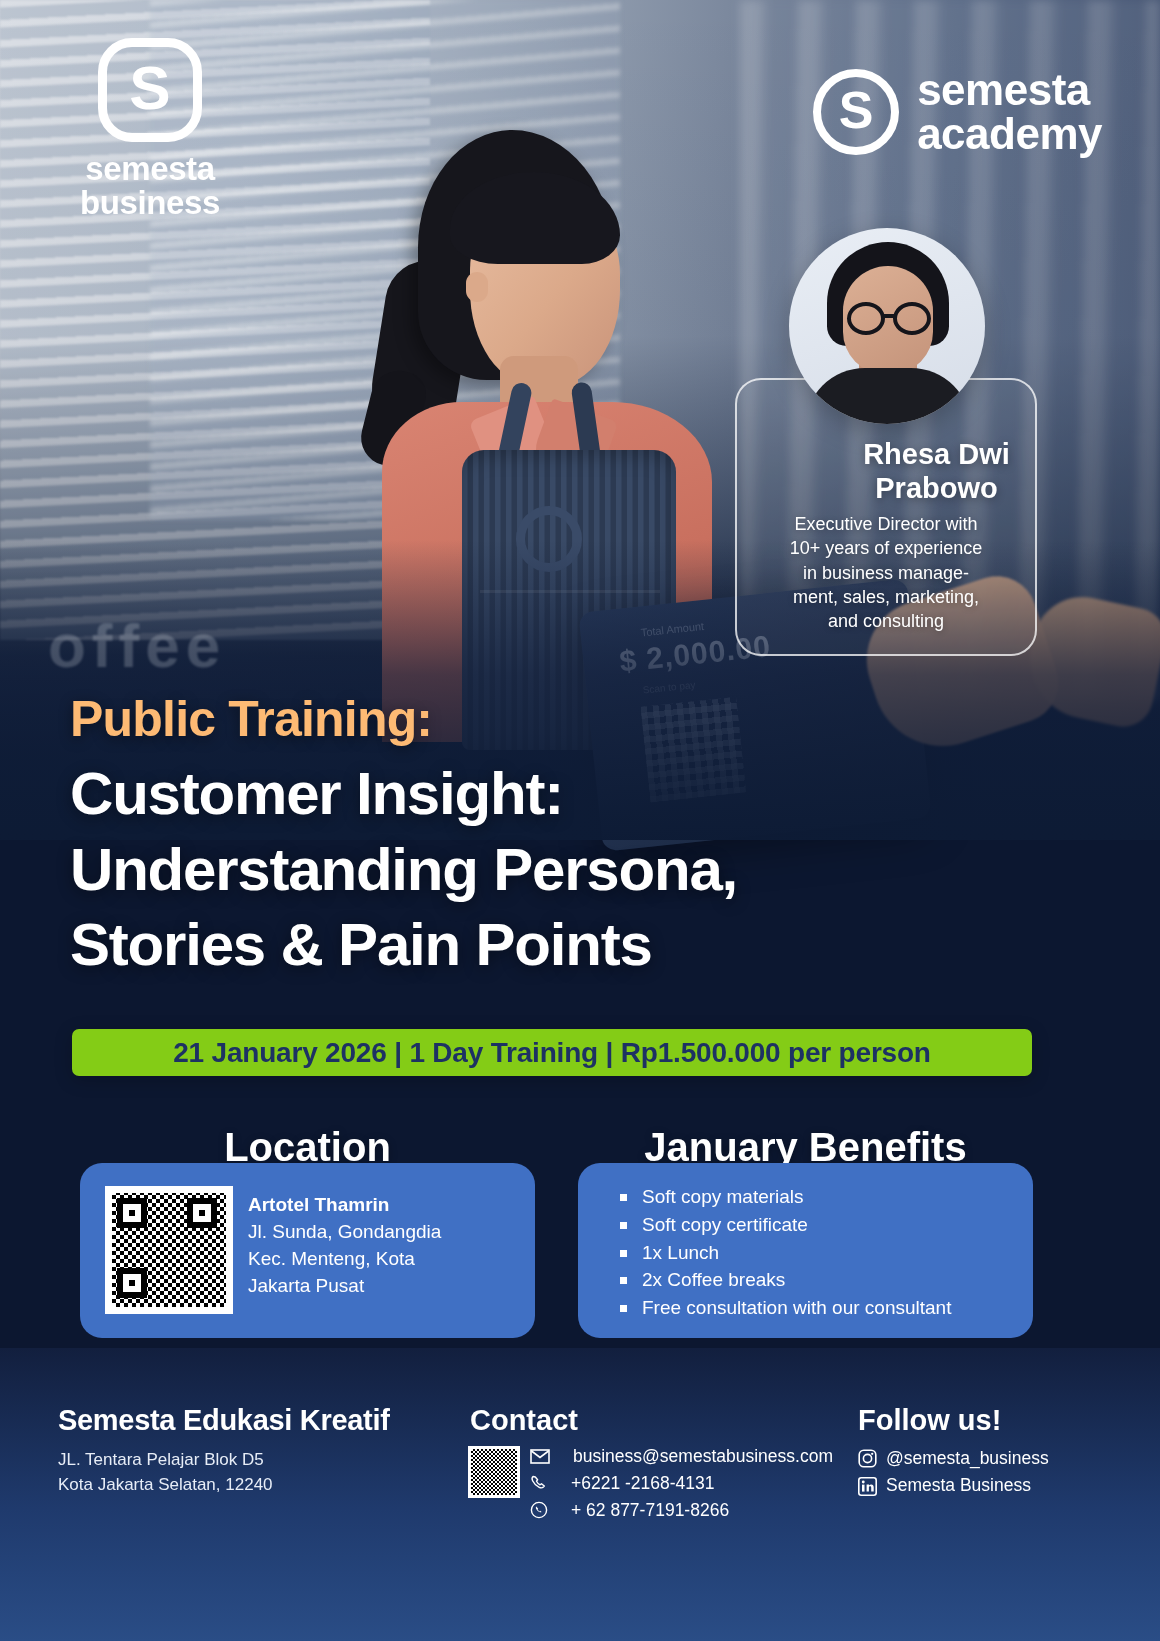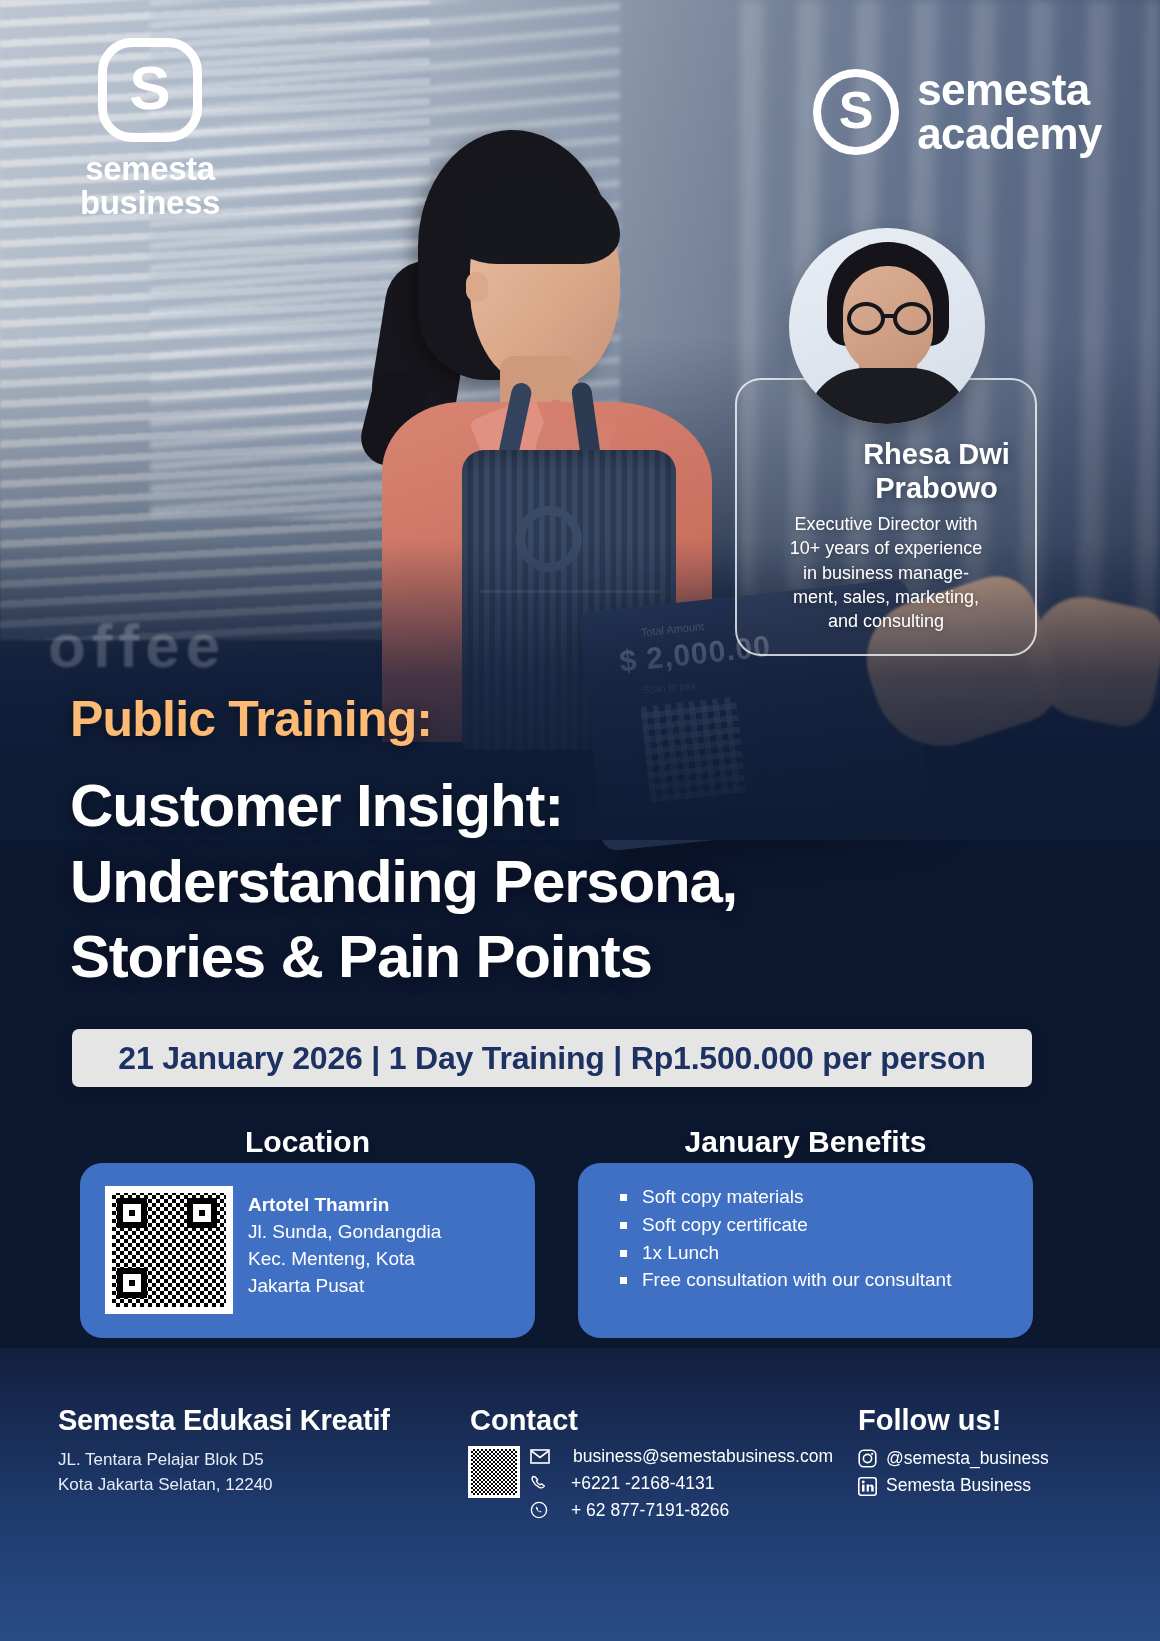--- a/index.html
+++ b/index.html
@@ -235,37 +235,37 @@
   .speaker-bio .just { text-align:justify; text-align-last:center; }
 
   
   .title-wrap { position:absolute; left:70px; top:690px; width:900px; }
   .pretitle {
     color:#fdba74; font-size:50px; font-weight:700; letter-spacing:-.8px;
     text-shadow:0 3px 14px rgba(0,0,0,.45);
   }
   .maintitle {
     color:#fff; font-size:60px; font-weight:800; line-height:1.26;
-    letter-spacing:-1.2px; margin-top:20px;
+    letter-spacing:-1.2px; margin-top:8px;
     text-shadow:0 3px 16px rgba(0,0,0,.45);
   }
   .maintitle div { white-space:nowrap; }
 
   
   .banner {
-    position:absolute; left:72px; top:1029px; width:960px; height:58px;
-    background:#e5e5e5; border-radius:7px;
+    position:absolute; left:72px; top:1029px; width:960px; height:47px;
+    background:#84cc16; border-radius:7px;
     display:flex; align-items:center; justify-content:center;
-    color:#1d3263; font-size:32px; font-weight:700; letter-spacing:-.2px;
+    color:#1d3263; font-size:28px; font-weight:700; letter-spacing:-.2px;
     box-shadow:0 4px 18px rgba(0,0,0,.22);
   }
 
   
   .col-head {
-    position:absolute; color:#fff; font-size:30px; font-weight:700;
+    position:absolute; color:#fff; font-size:40px; font-weight:700;
     text-align:center; text-shadow:0 2px 8px rgba(0,0,0,.3);
   }
   .head-loc  { left:80px;  top:1125px; width:455px; }
   .head-ben  { left:578px; top:1125px; width:455px; }
 
   .card-blue {
     position:absolute; background:#4070c4; border-radius:22px;
   }
   .card-loc { left:80px;  top:1163px; width:455px; height:175px; }
   .card-ben { left:578px; top:1163px; width:455px; height:175px; }
@@ -447,20 +447,21 @@
     <div>Kec. Menteng, Kota</div>
     <div>Jakarta Pusat</div>
   </div>
 
   <div class="col-head head-ben">January Benefits</div>
   <div class="card-blue card-ben"></div>
   <ul class="ben-list">
     <li>Soft copy materials</li>
     <li>Soft copy certificate</li>
     <li>1x Lunch</li>
+    <li>2x Coffee breaks</li>
     <li>Free consultation with our consultant</li>
   </ul>
 
   <div class="footer"></div>
 
   <div class="f-company">Semesta Edukasi Kreatif</div>
   <div class="f-addr">
     <div>JL. Tentara Pelajar Blok D5</div>
     <div>Kota Jakarta Selatan, 12240</div>
   </div>

